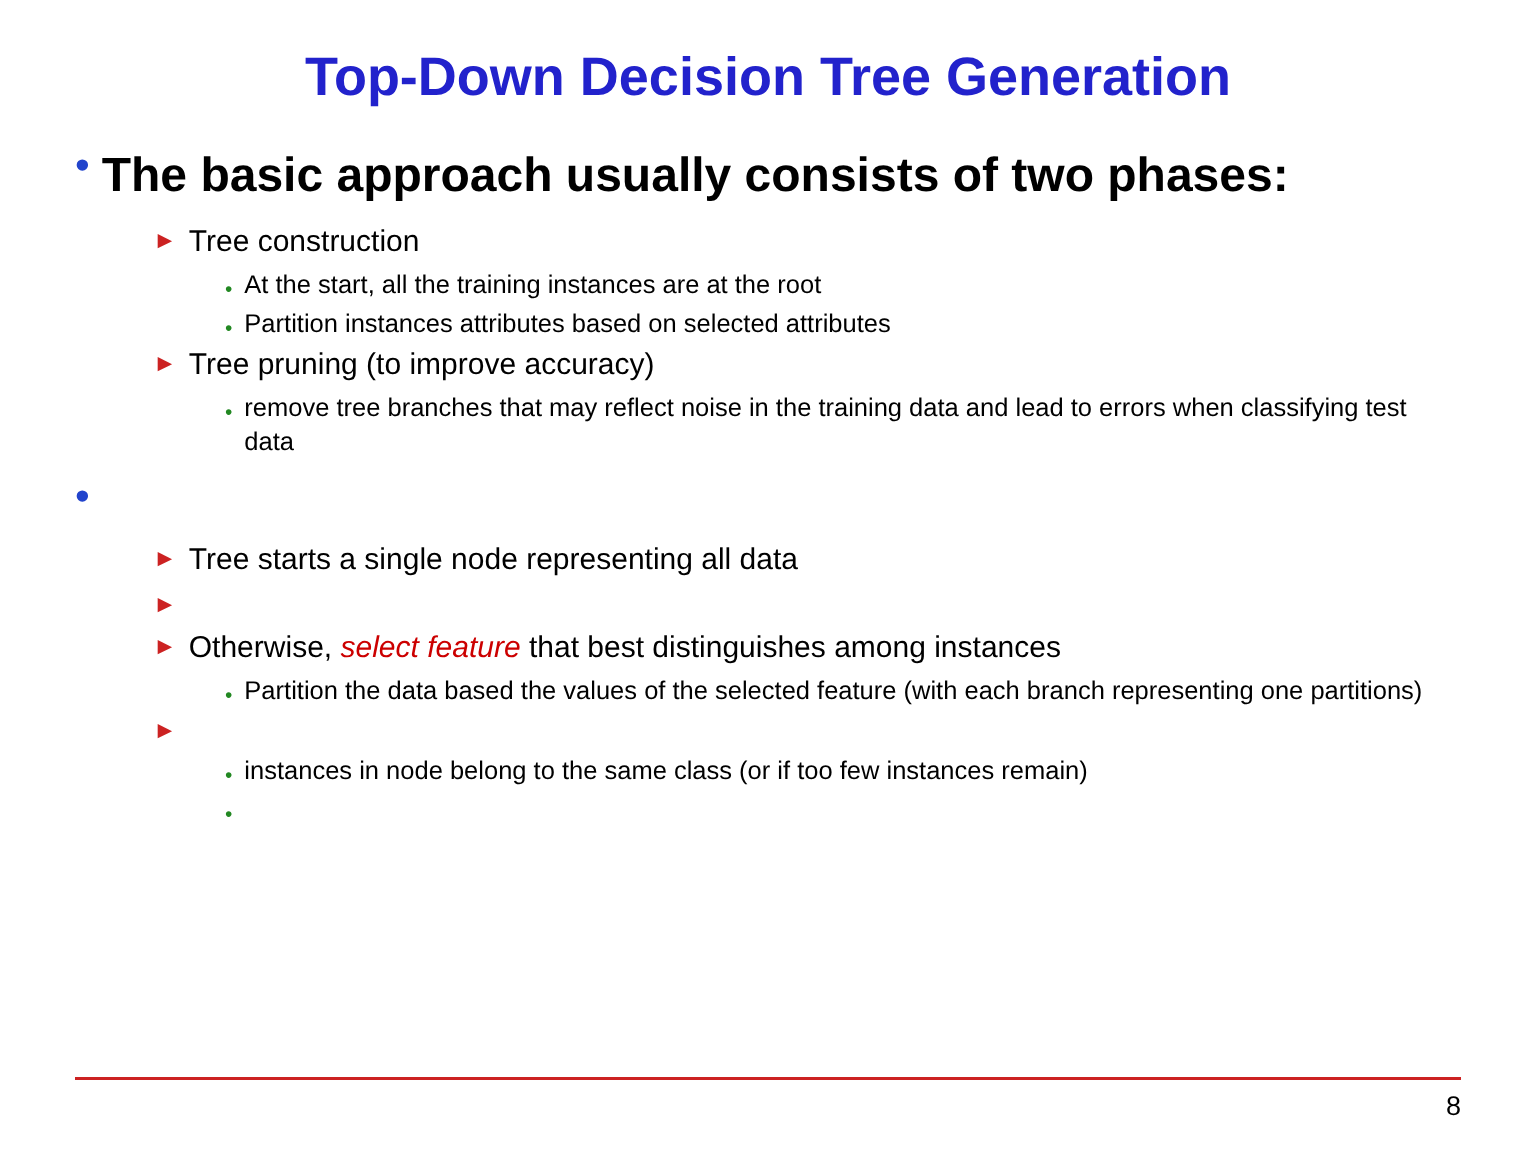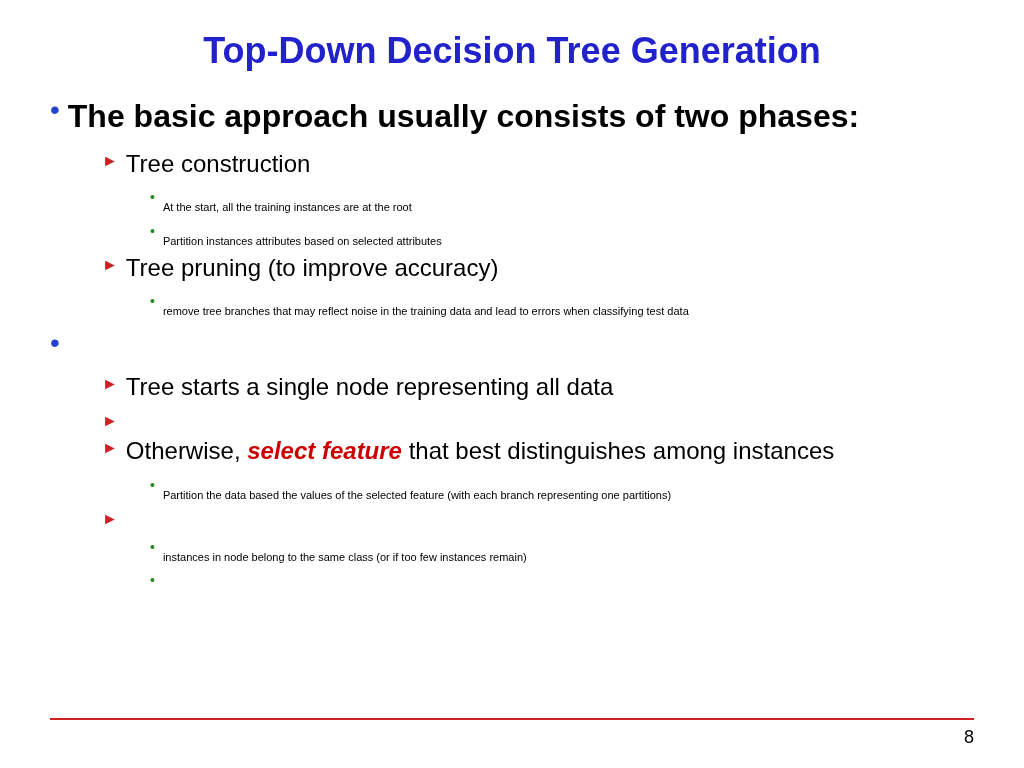--- a/index.html
+++ b/index.html
@@ -76,21 +76,21 @@
     .l2-bullet {
       color: #cc2222;
       font-size: 16px;
       margin-right: 8px;
       margin-top: 3px;
       flex-shrink: 0;
       line-height: 1.3;
     }
 
     .l2-text {
-      font-size: 24px;
+      font-size: 20px;
       font-weight: normal;
       color: #000000;
       line-height: 1.35;
     }
 
     
     .l3-item {
       display: flex;
       align-items: flex-start;
       margin-left: 100px;
@@ -100,38 +100,37 @@
     .l3-bullet {
       color: #228822;
       font-size: 14px;
       margin-right: 8px;
       margin-top: 4px;
       flex-shrink: 0;
       line-height: 1.3;
     }
 
     .l3-text {
-      font-size: 11px;
+      font-size: 17px;
       font-weight: normal;
       color: #000000;
       line-height: 1.35;
-      margin-top: 16px;
     }
 
     .section-gap {
       margin-top: 10px;
     }
 
     .l2-sub-group {
       margin-bottom: 2px;
     }
 
     .bold-italic-red {
       color: #cc0000;
-      font-weight: bold;
+      font-weight: normal;
       font-style: italic;
     }
 
     .bottom-line {
       position: absolute;
       bottom: 48px;
       left: 50px;
       right: 50px;
       height: 2px;
       background-color: #cc2222;

